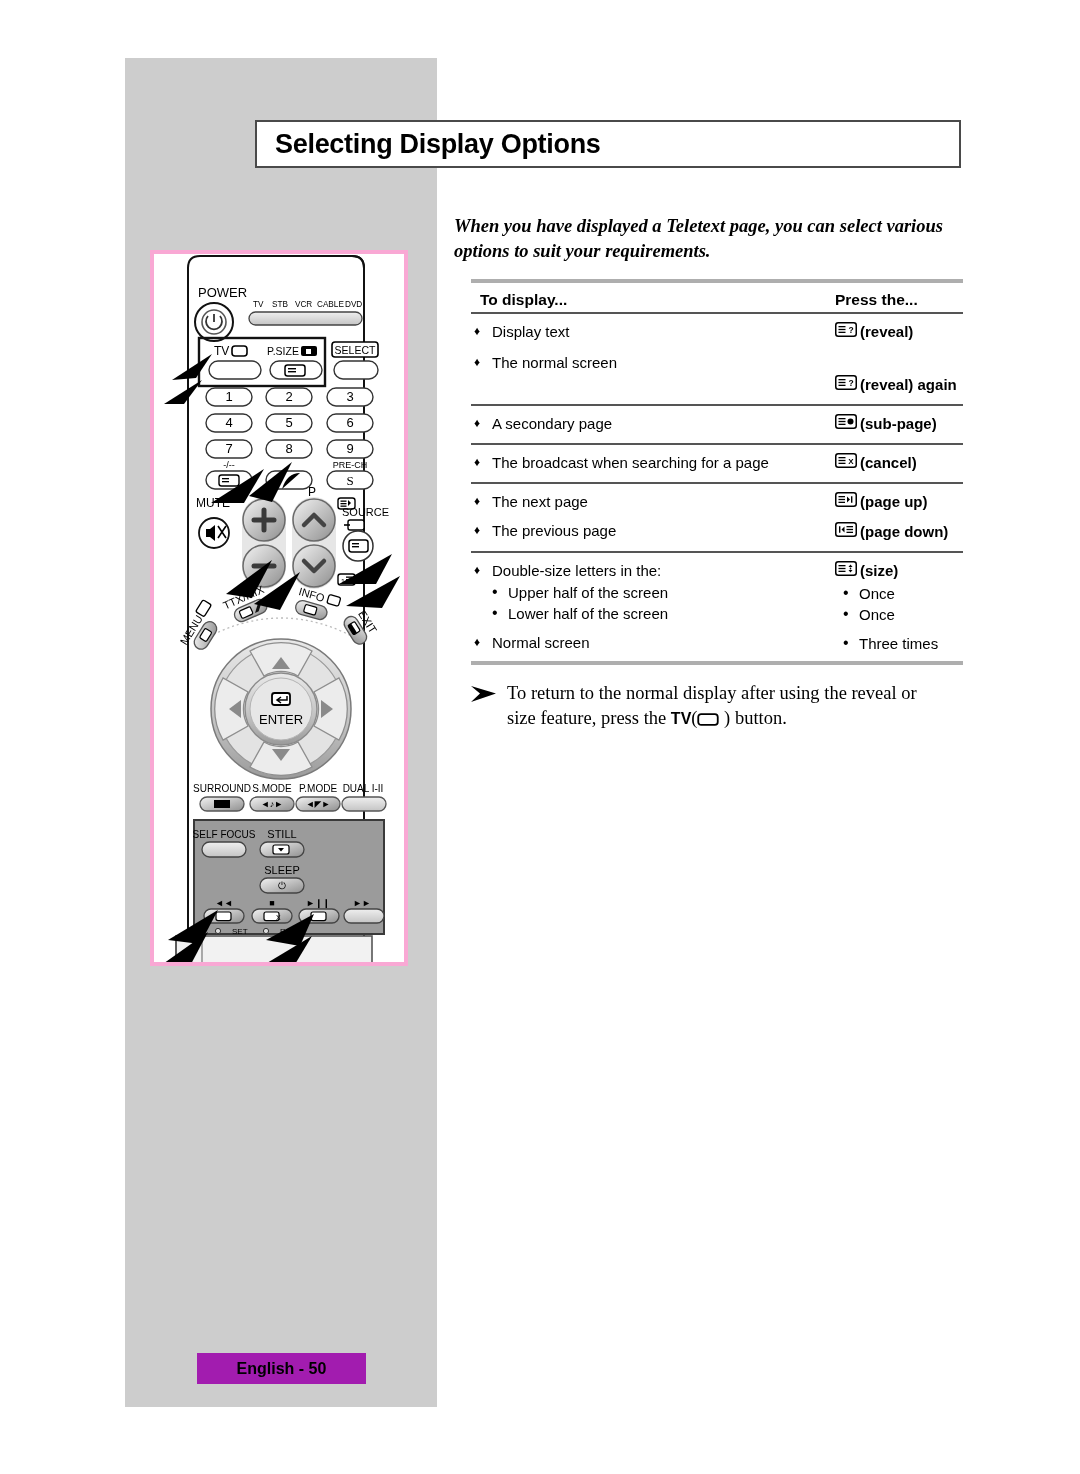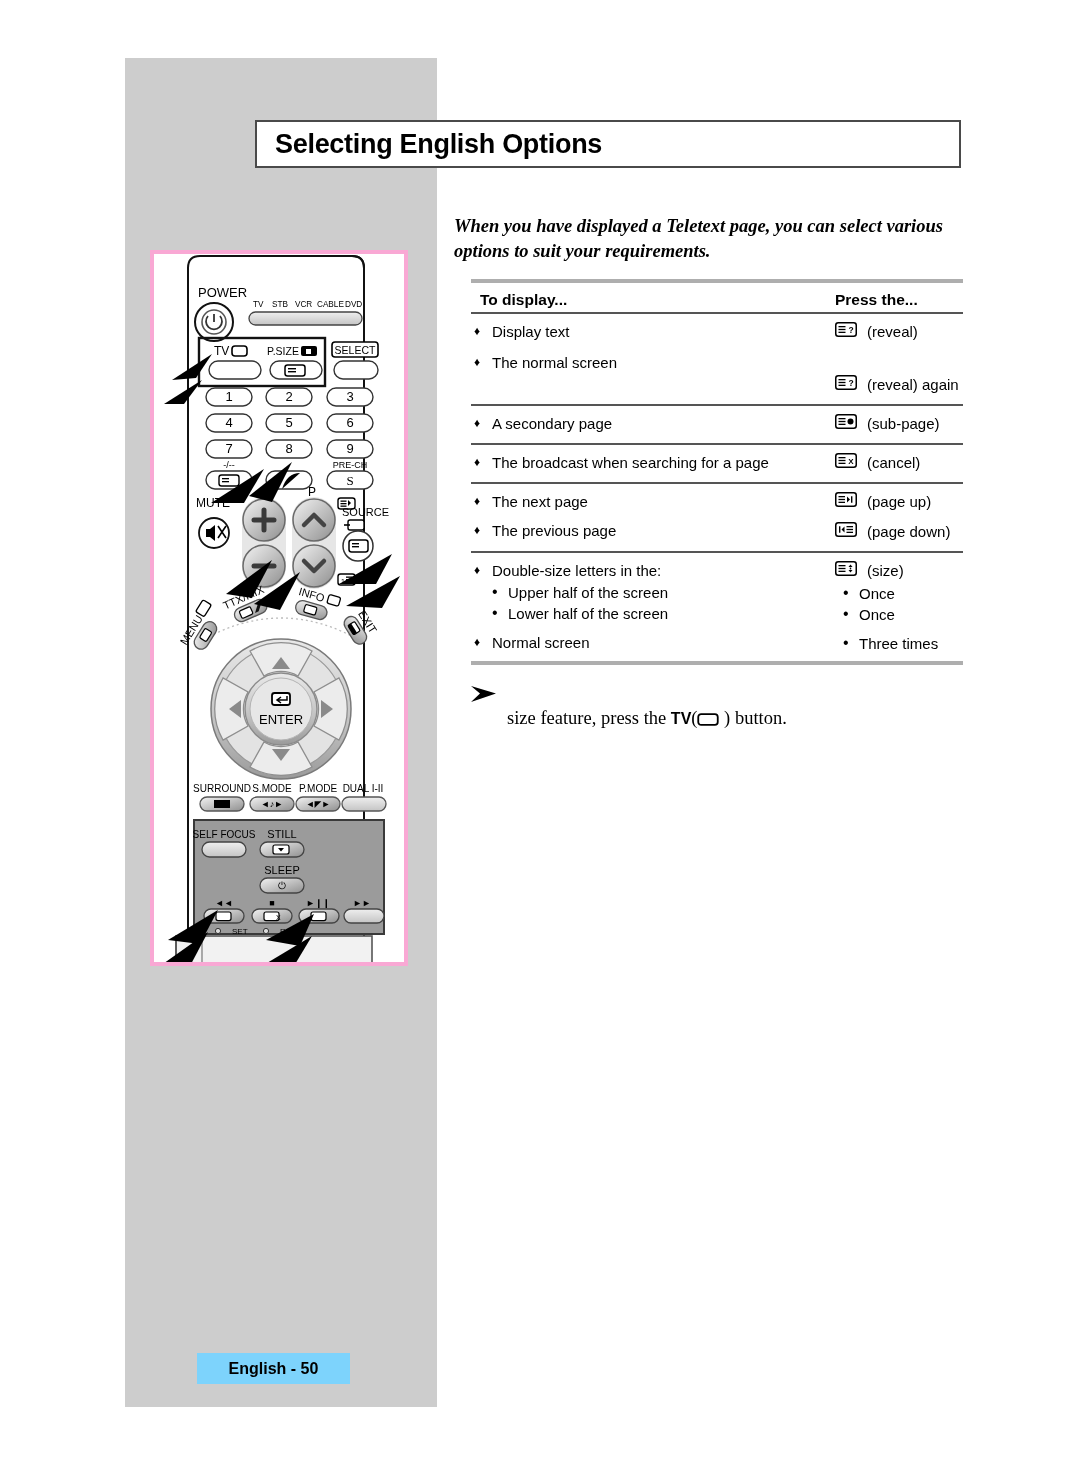--- a/index.html
+++ b/index.html
@@ -125,21 +125,21 @@
 
   
   .press-line {
     display: flex;
     align-items: center;
     font-size: 15px;
     line-height: 22px;
     color: #000;
     margin-bottom: 1px;
   }
-  .press-label { margin-left: 10px; }
+  .press-label { margin-left: 3px; font-weight: bold; }
 
   
   .ttx-ico { flex: 0 0 auto; display: block; }
 
   
   .note {
     position: absolute;
     left: 471px; top: 681px;
     width: 500px;
     display: flex;
@@ -154,22 +154,22 @@
     font-size: 18.5px;
     line-height: 25px;
     color: #000;
   }
   .tv-bold { font-weight: bold; font-family: "Liberation Sans", sans-serif; font-size: 16px;}
 
   
   .page-badge {
     position: absolute;
     left: 197px; top: 1353px;
-    width: 153px; height: 31px;
-    background: #7dd3fc;
+    width: 169px; height: 31px;
+    background: #a21caf;
     display: flex;
     align-items: center;
     justify-content: center;
     font-size: 16px;
     font-weight: bold;
     color: #000;
   }
 
   
   .remote-box {
@@ -182,21 +182,21 @@
     overflow: hidden;
   }
   .remote-svg { position: absolute; left: 0; top: 0; }
 </style>
 </head>
 <body>
 
 <div class="gray-panel"></div>
 
 <div class="title-bar">
-  <div class="title-text">Selecting English Options</div>
+  <div class="title-text">Selecting Display Options</div>
 </div>
 
 <div class="intro">When you have displayed a Teletext page, you can select various options to suit your requirements.</div>
 
 <div class="table-wrap">
 
   <div class="rule-thick"></div>
 
   <div class="thead">
     <div class="col-a th">To display...</div>
@@ -391,21 +391,21 @@
   <div class="rule-thick"></div>
 </div>
 
 <div class="note">
   <div class="note-arrow">
     <svg width="26" height="18" viewBox="0 0 26 18">
         <path d="M0,1 L25,8.6 L0,17 L9,8.6 Z" fill="#000"></path>
       </svg>
   </div>
   <div class="note-text">
-    <br>
+    <span>To return to the normal display after using the reveal or</span><br>
     <span>size feature, press the </span><span class="tv-bold">TV</span><span>(</span><span><svg width="22" height="13" viewBox="0 0 30 18" style="vertical-align:middle">
           <rect x="1.5" y="1.5" width="27" height="15" rx="4" ry="4" fill="#fff" stroke="#000" stroke-width="2.5"></rect>
         </svg></span><span> ) button.</span>
   </div>
 </div>
 
 <div class="page-badge">
   <span>English - 50</span>
 </div>
 

